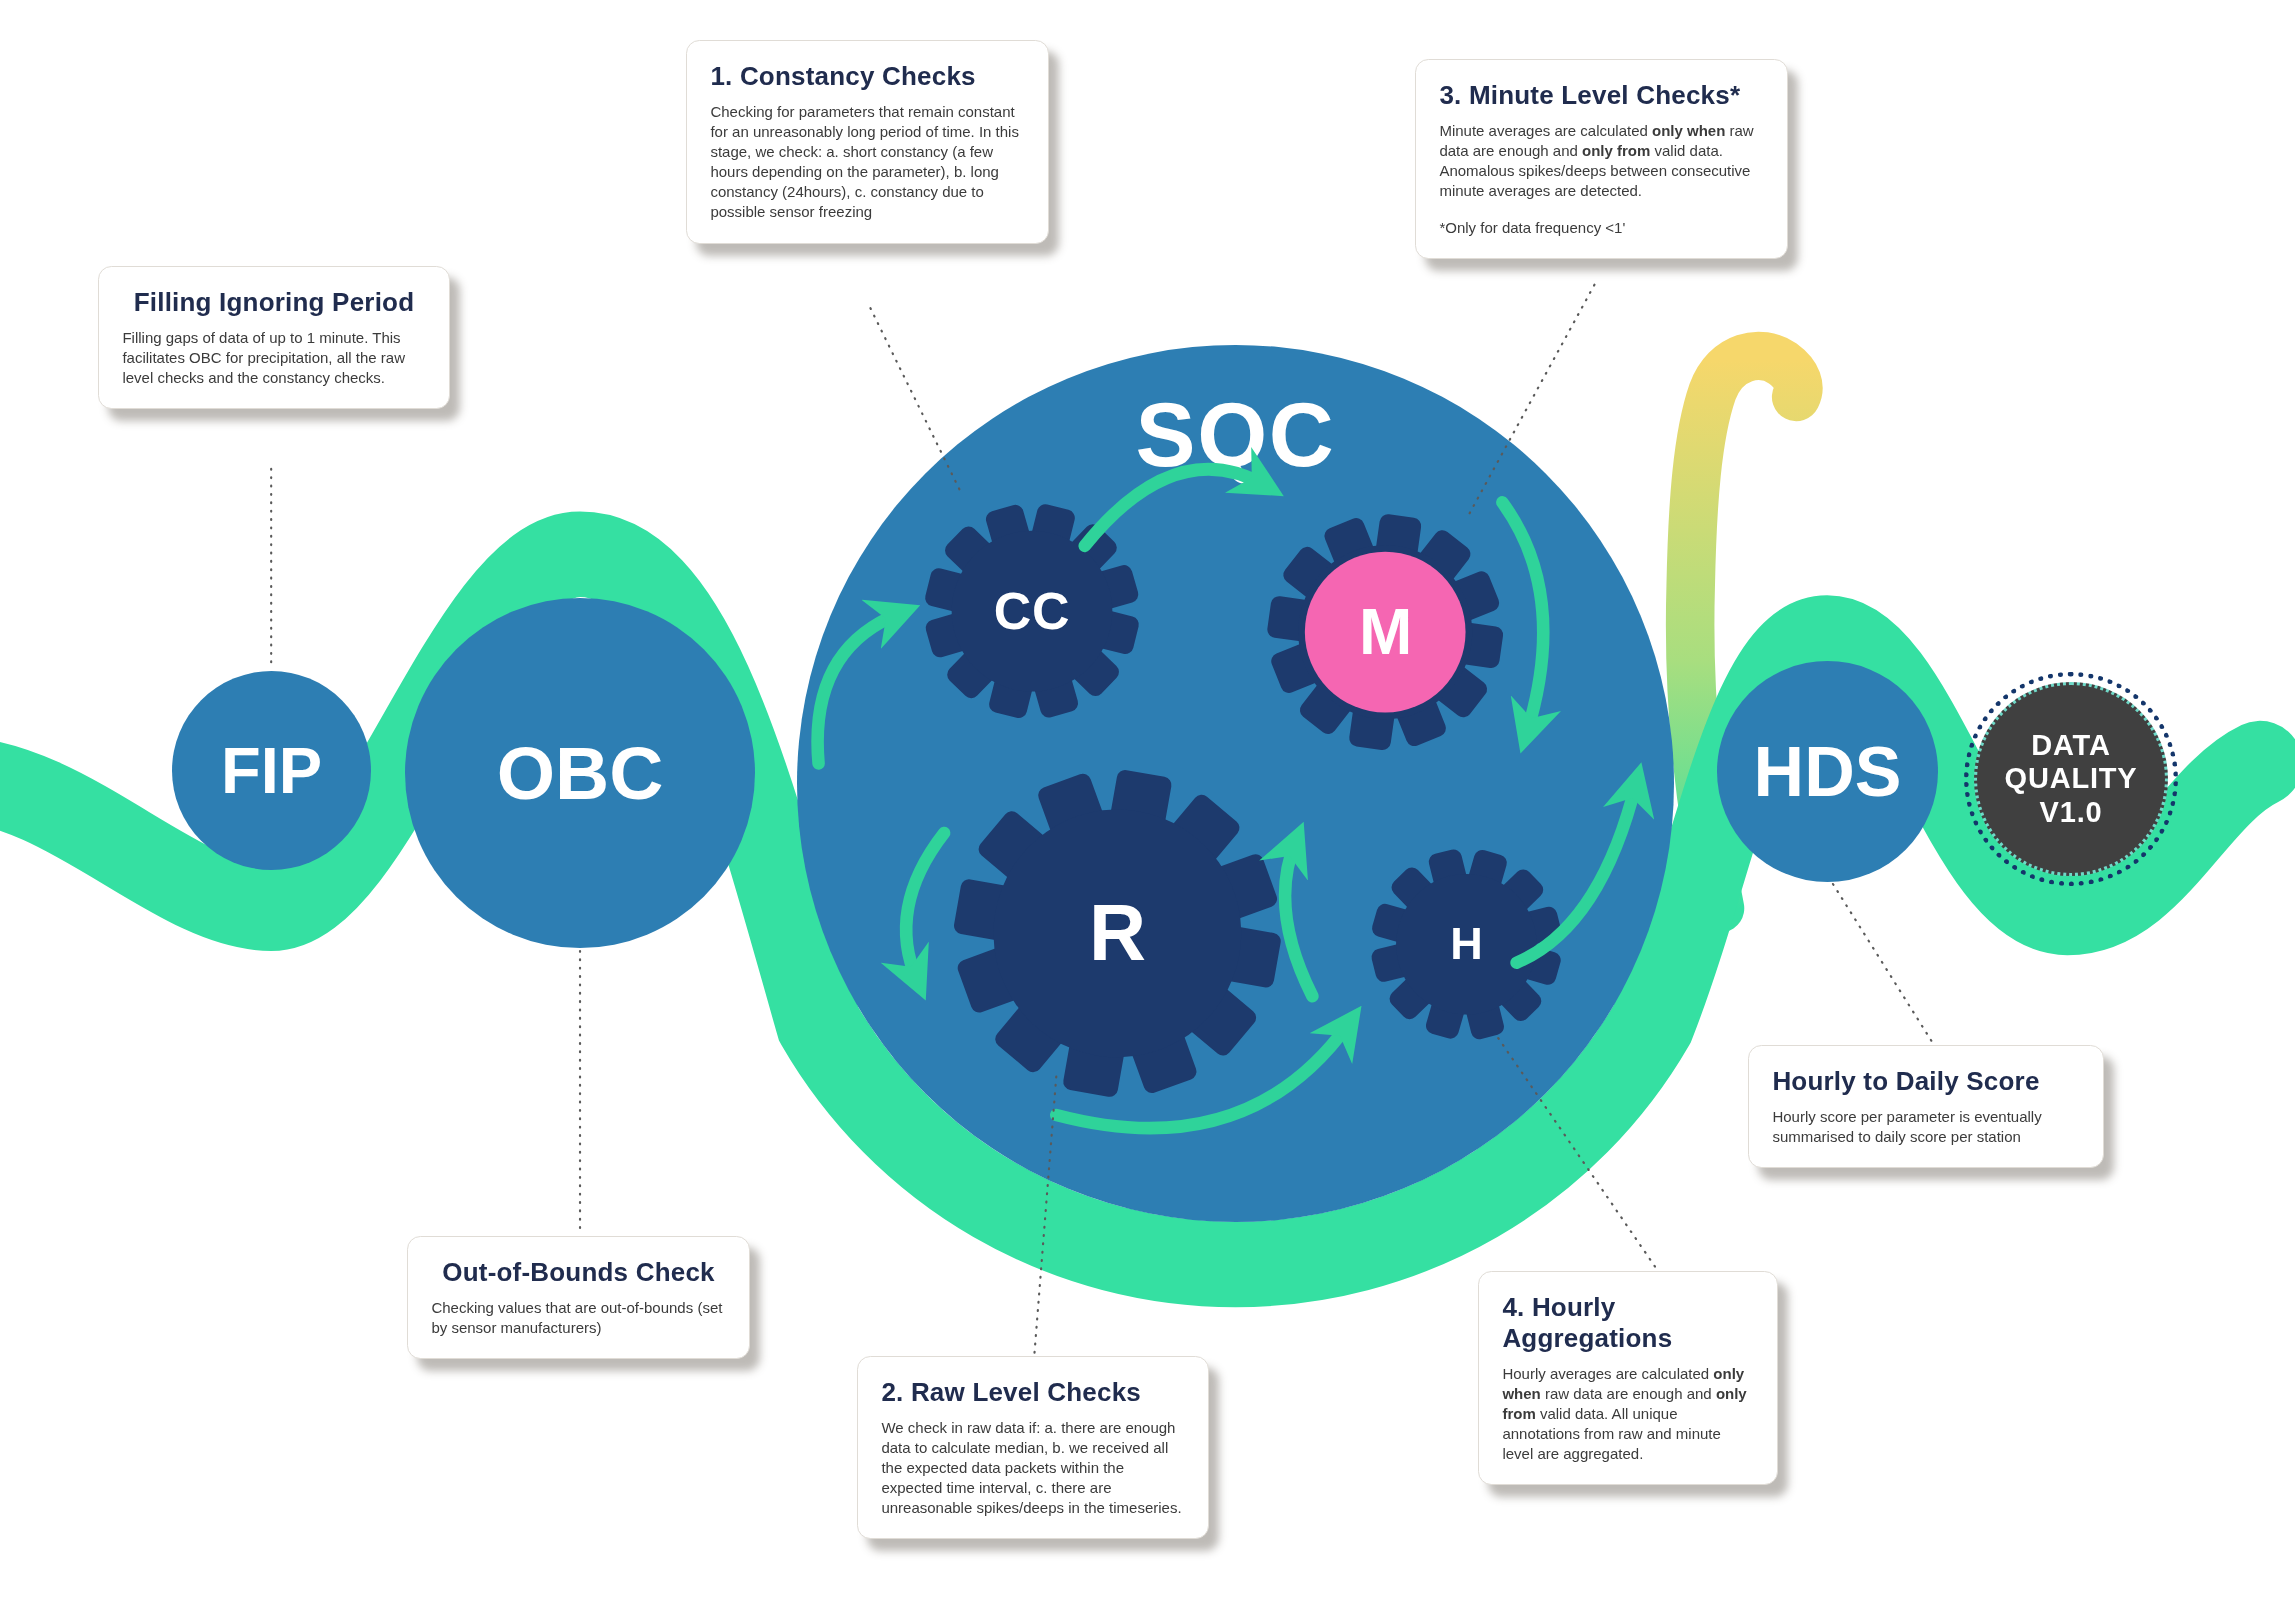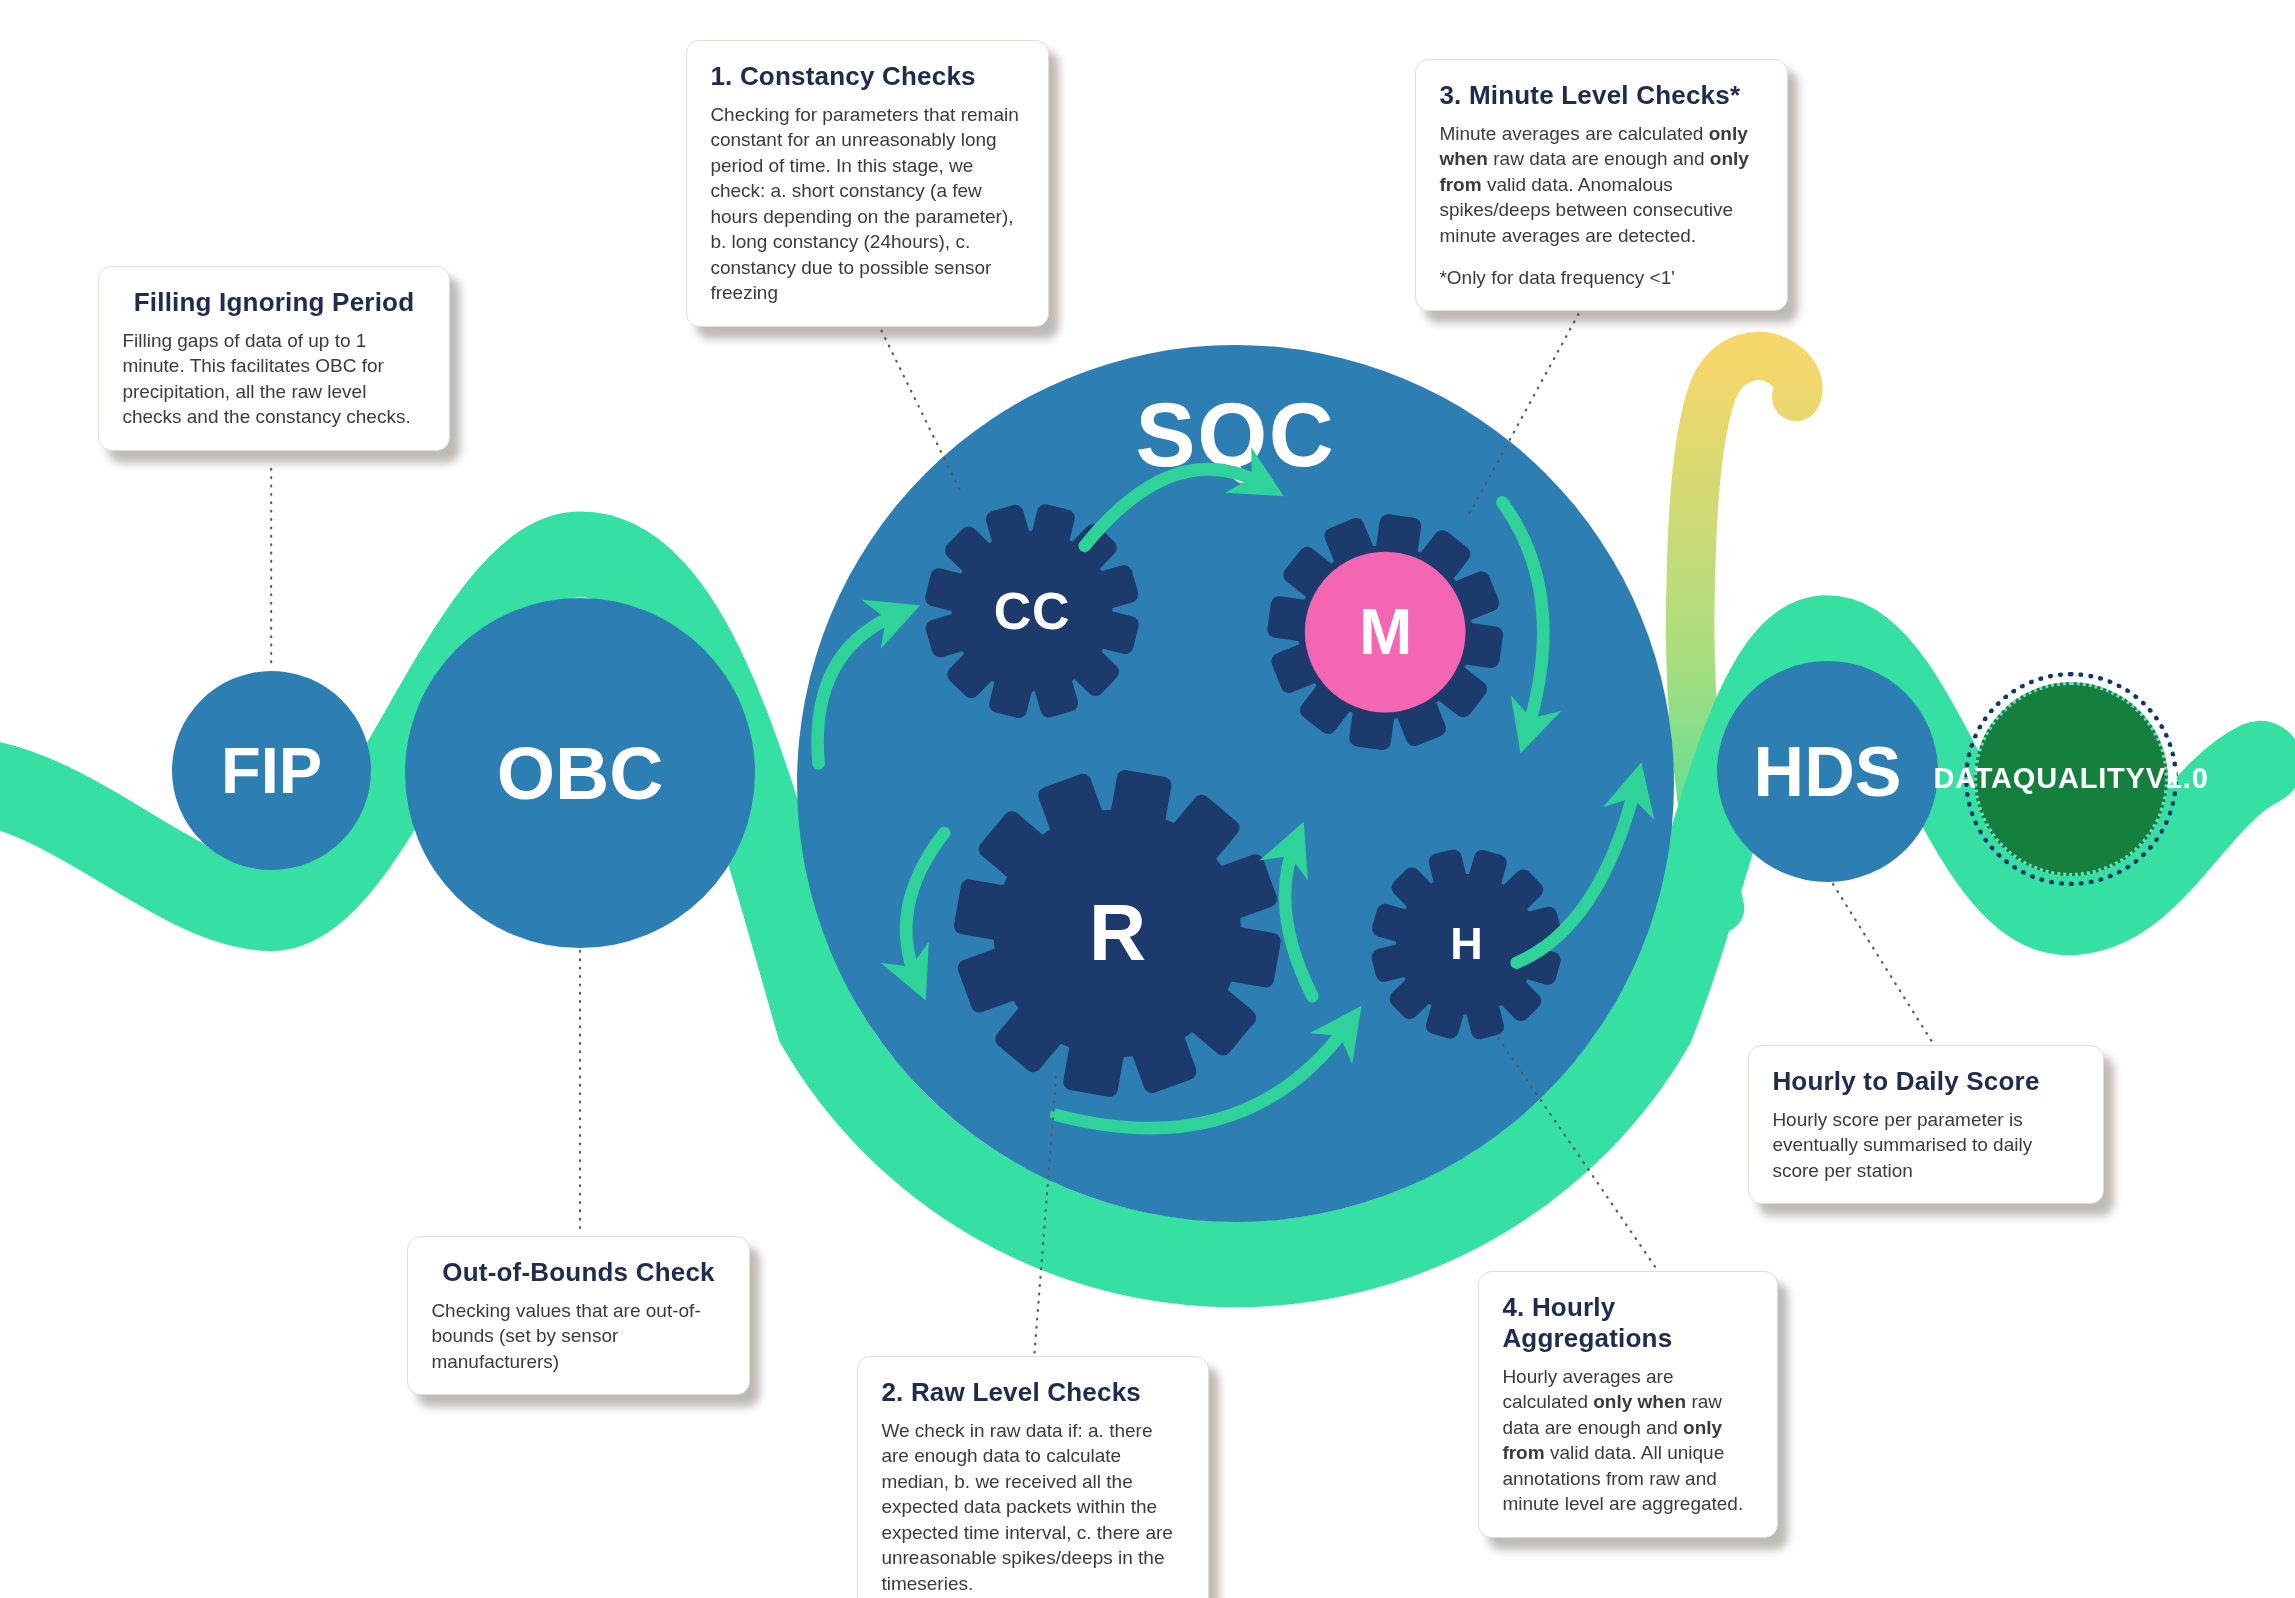--- a/index.html
+++ b/index.html
@@ -25,23 +25,23 @@
     position:absolute;left:797px;top:360px;width:877px;text-align:center;
     color:#fff;font-weight:700;font-size:90px;letter-spacing:1.7px;margin-top:24px;
   }
 
   
   .dq-ring{
     position:absolute;left:1964px;top:672px;width:194px;height:194px;
     border:5px dotted #14366b;border-radius:50%;padding:5px;box-sizing:content-box;
   }
   .dq-disc{
-    width:100%;height:100%;border-radius:50%;background:#15803d;
+    width:100%;height:100%;border-radius:50%;background:#404040;
     border:3.3px dotted #6fd9c8;box-sizing:border-box;
-    display:flex;flex-direction:row;align-items:center;justify-content:center;
+    display:flex;flex-direction:column;align-items:center;justify-content:center;
     color:#fff;font-weight:700;font-size:29px;line-height:1.15;letter-spacing:0.8px;
   }
 
   
   .gear-label{
     position:absolute;transform:translate(-50%,-50%);
     color:#fff;font-weight:700;letter-spacing:0.8px;
   }
   #gl-cc{left:1032px;top:611px;font-size:52px;}
   #gl-m{left:1386px;top:632px;font-size:64px;}
@@ -51,21 +51,21 @@
   
   .callout{
     position:absolute;background:#fff;border:0.8px solid #e0dcd6;border-radius:13.4px;
     box-shadow:10px 11.7px 8.4px rgba(70,60,50,0.35);
     padding:20px 23.4px;box-sizing:border-box;
   }
   .callout h3{
     margin:0 0 10px 0;font-size:26px;font-weight:700;color:#202c4e;letter-spacing:0.2px;
   }
   .callout h3.center{text-align:center;}
-  .callout p{margin:0;font-size:19px;line-height:1.34;color:#3b3b3b;}
+  .callout p{margin:0;font-size:15px;line-height:1.34;color:#3b3b3b;}
   .callout p.foot{margin-top:16.7px;}
   #co-fip{left:98px;top:266px;width:352px;}
   #co-constancy{left:686px;top:40px;width:363px;}
   #co-minute{left:1415px;top:59px;width:373px;}
   #co-oob{left:407px;top:1236px;width:343px;}
   #co-raw{left:857px;top:1356px;width:352px;}
   #co-hourly{left:1478px;top:1271px;width:300px;}
   #co-daily{left:1748px;top:1045px;width:356px;}
 </style>
 </head>

